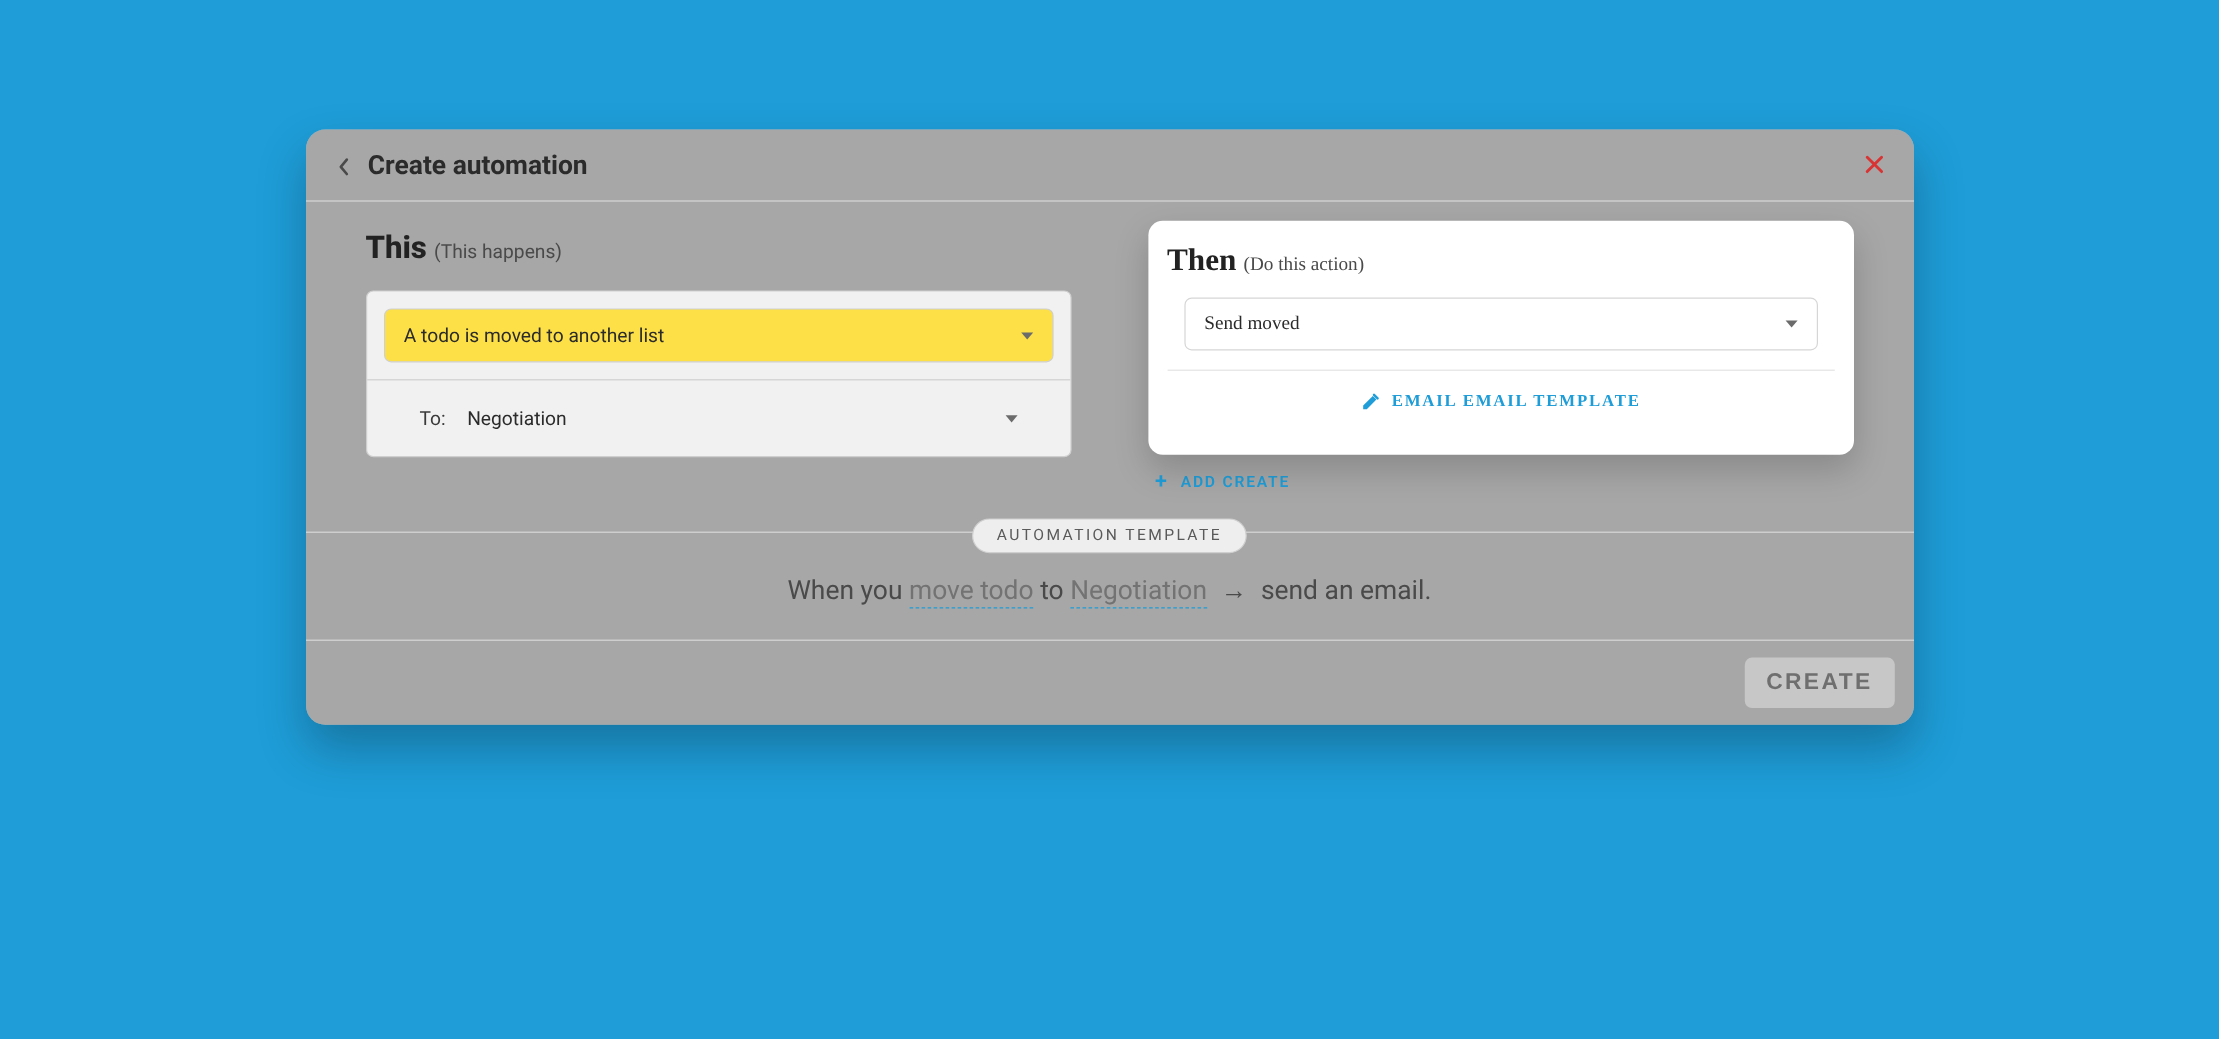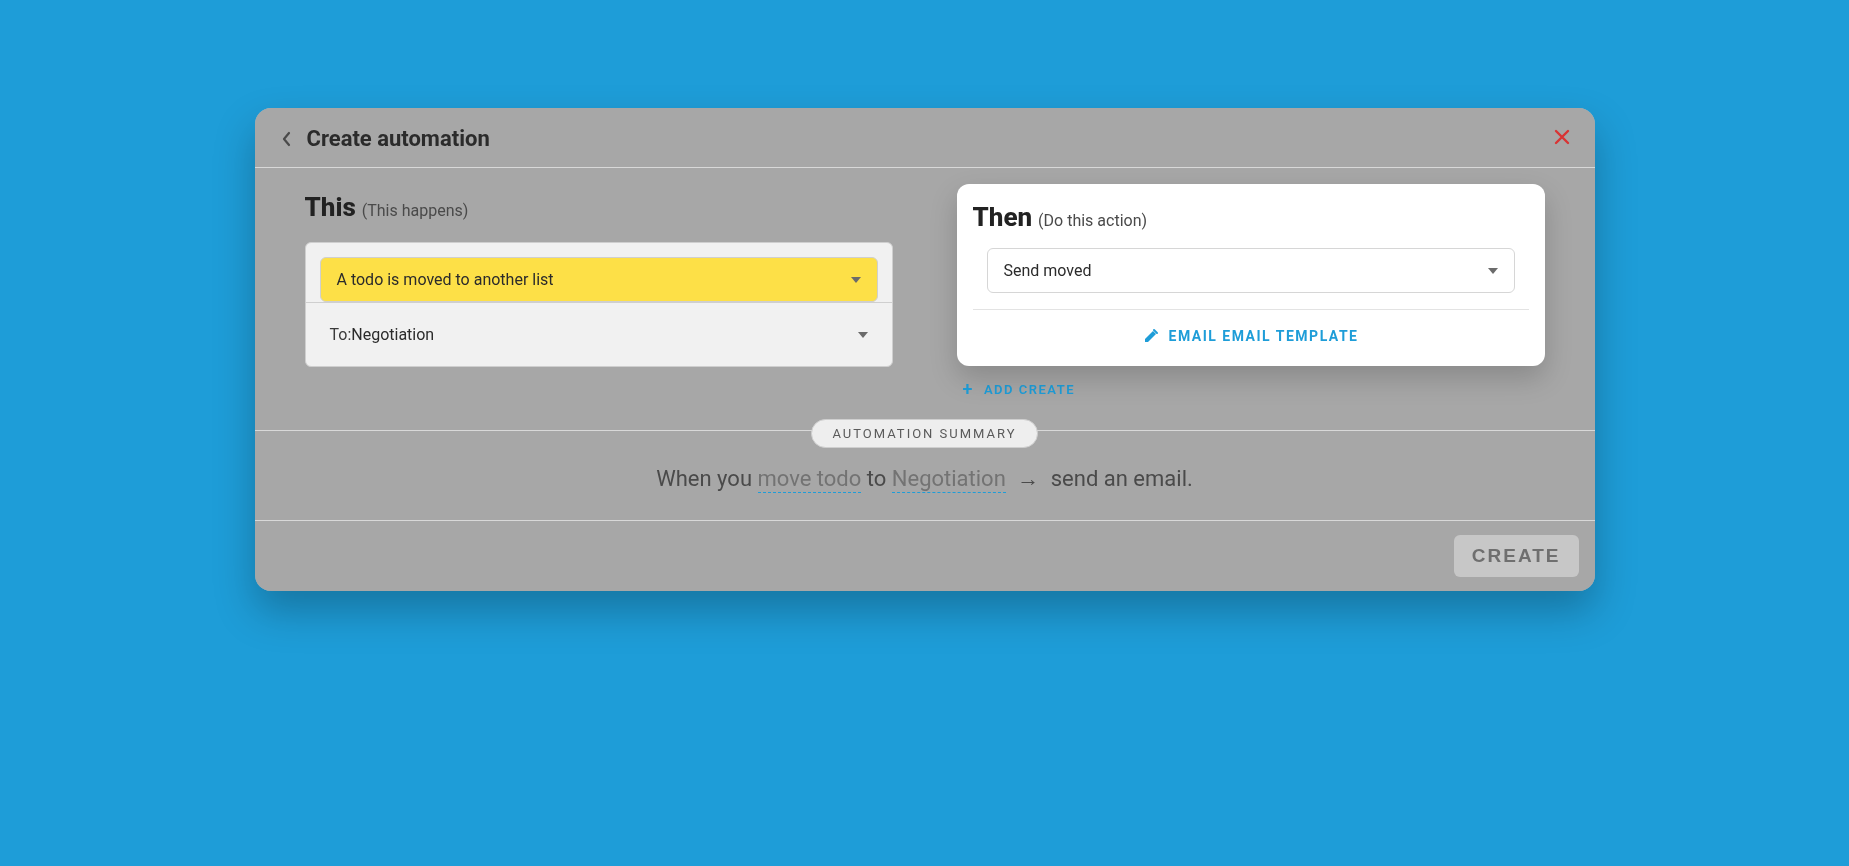--- a/index.html
+++ b/index.html
@@ -90,22 +90,24 @@
   }
   .dropdown.bordered {
     border: 1px solid #cfcfcf;
     border-radius: 6px;
     margin: 14px 14px 0 14px;
     background:#fde047;
   }
   .panel .row2 {
     display:flex;
     align-items:center;
-    padding: 22px 24px;
+    gap: 18px;
+    padding: 22px 44px;
     border-top: 1px solid #cfcfcf;
+    margin-top: 14px;
   }
   .row2 .label {
     font-size: 16px;
     color:#3a3a3a;
   }
   .row2 .value {
     flex:1;
     display:flex;
     align-items:center;
     justify-content:space-between;
@@ -119,22 +121,23 @@
     border-right:5px solid transparent;
     border-top:6px solid #6b6b6b;
   }
 
   
   .then-card {
     position: relative;
     background:#ffffff;
     border-radius: 12px;
     box-shadow: 0 12px 28px rgba(0,0,0,0.18);
-    padding: 18px 16px 4px 16px;
+    padding: 18px 16px 18px 16px;
     margin-top: -8px;
+    font-family: Liberation Serif, serif;
   }
   .then-card .section-title { margin-bottom: 16px; }
   .then-card .dropdown-outer {
     border:1px solid #d6d6d6;
     border-radius:6px;
     background:#fff;
     margin: 0 14px;
   }
   .then-card .dropdown-outer .dropdown { padding: 12px 16px; }
   .then-card .edit-row {
@@ -297,21 +300,21 @@
       </div>
       <div class="add-action" style="z-index:2; position:relative;">
         <span class="plus-ic">+</span>
         <span>ADD CREATE</span>
       </div>
     </div>
 
   </div>
 
   <div class="summary-area" style="position:relative; z-index:2;">
-    <span class="summary-pill">AUTOMATION SUMMARY</span>
+    <span class="summary-pill">AUTOMATION TEMPLATE</span>
     <div class="summary-text">
       <span>When you </span>
       <span class="link">move todo</span>
       <span> to </span>
       <span class="link">Negotiation</span>
       <span class="arrow">→</span>
       <span> send an email.</span>
     </div>
   </div>
 

